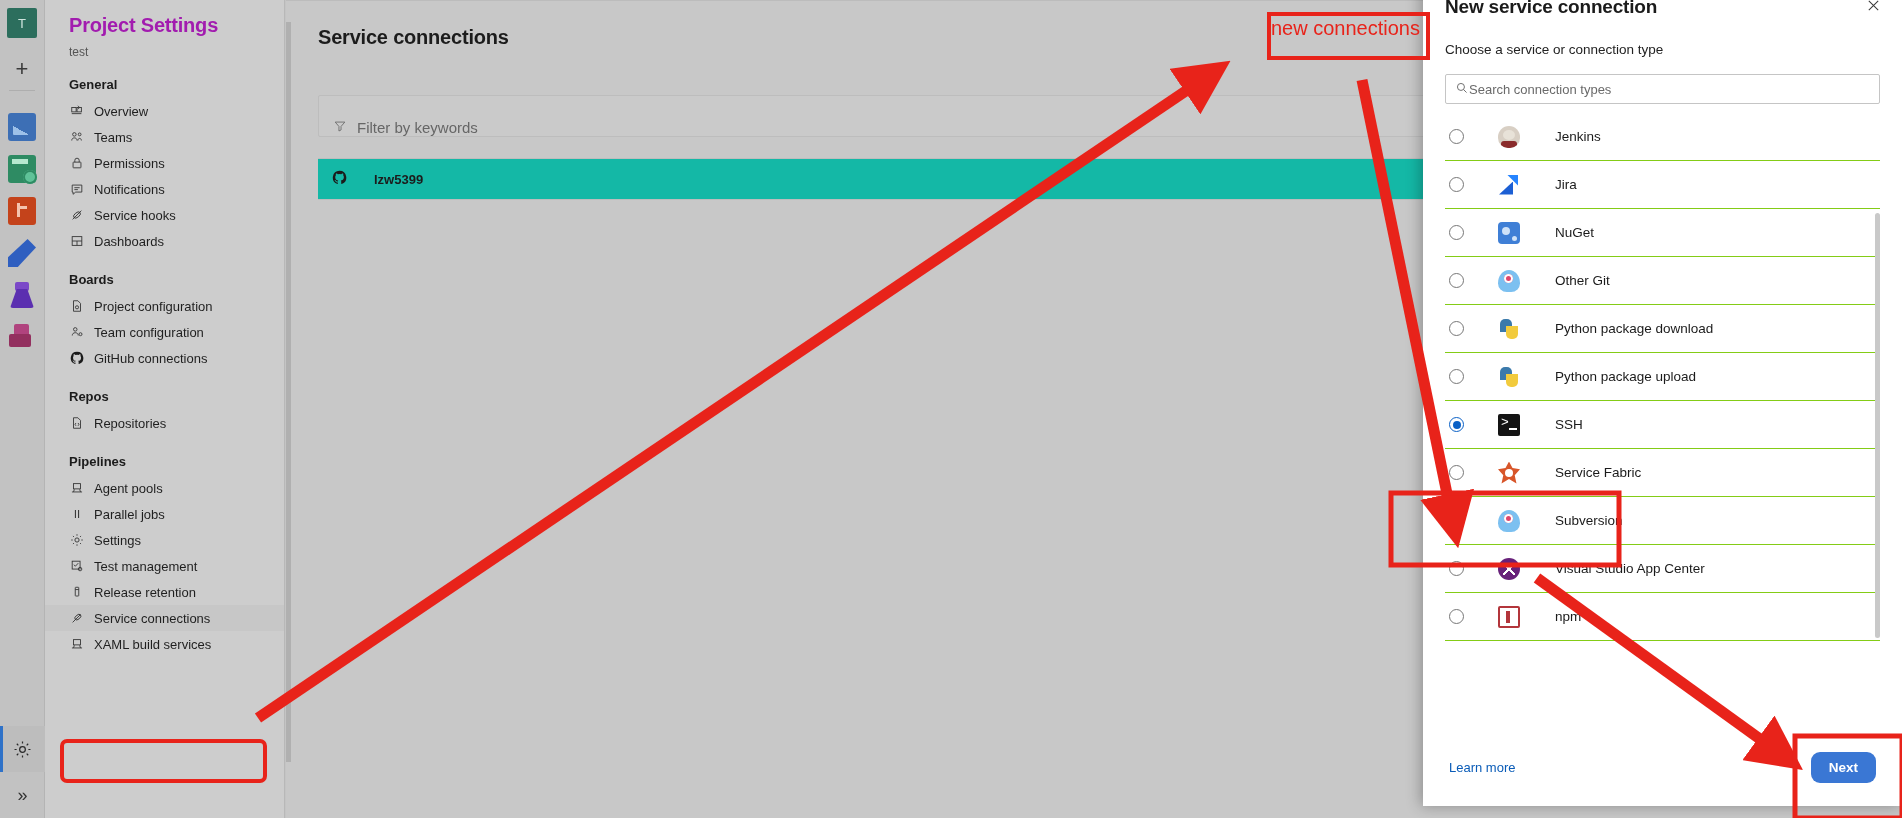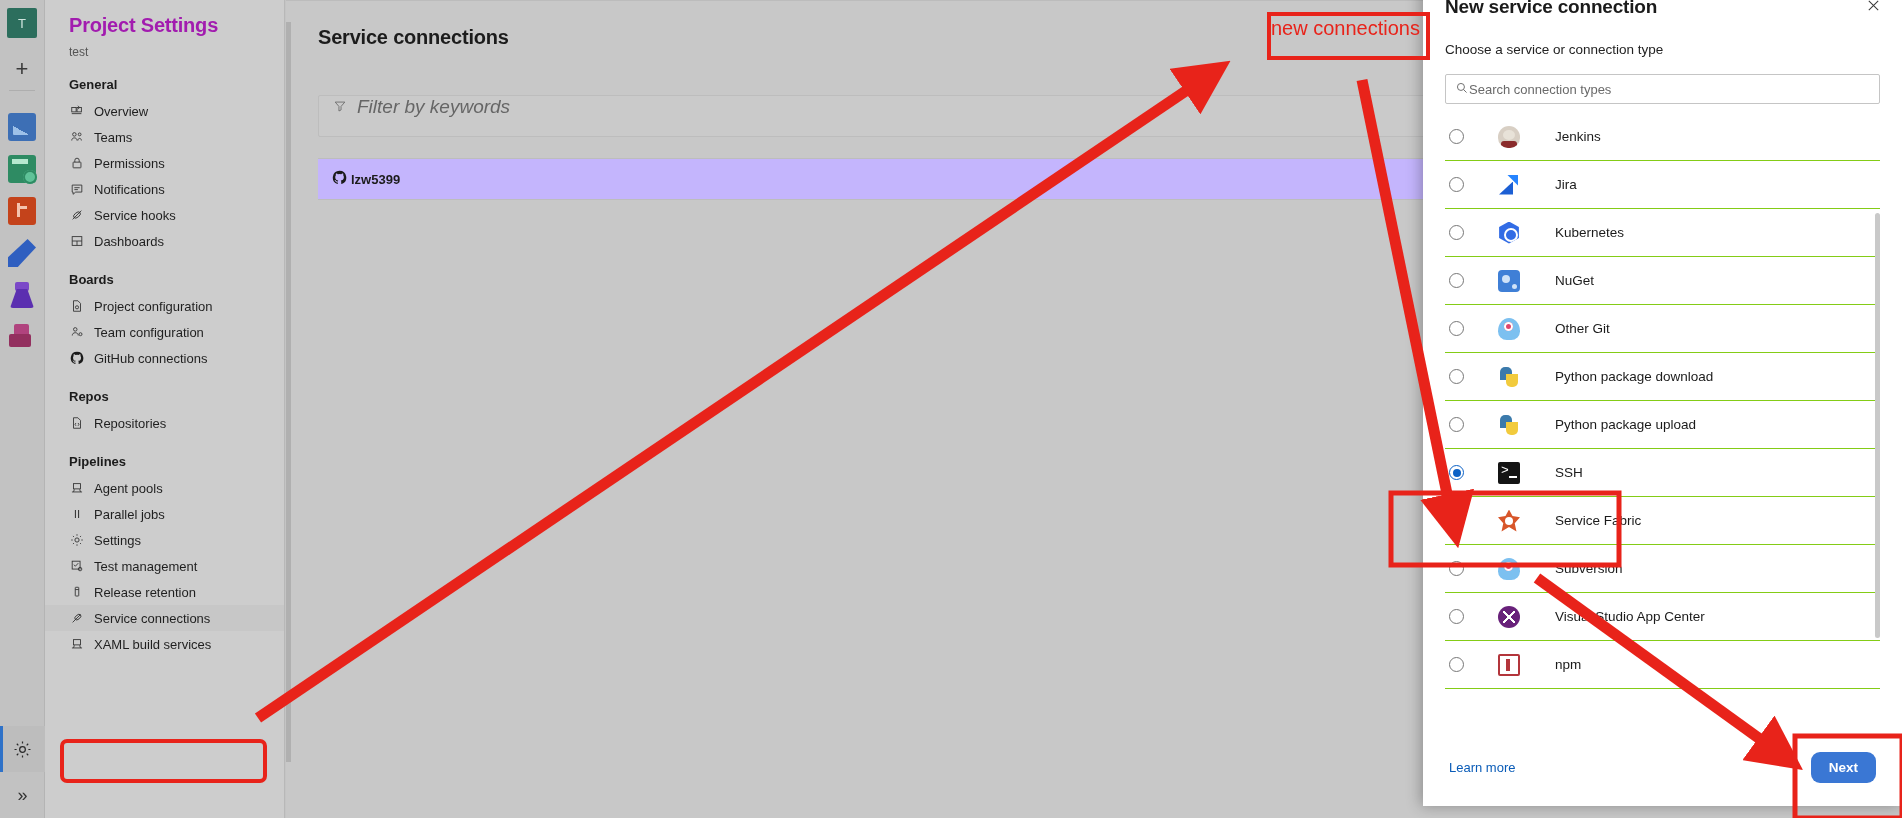--- a/index.html
+++ b/index.html
@@ -78,27 +78,27 @@
   .nav-item svg { display:block; }
   .nav-hl { position: relative; background: #c7c7c7; }
 
   
   .main { position: absolute; left: 286px; top: 0; right: 0; height: 818px; background:#c8c8c8; }
   .main-top-border{position:absolute;left:0;top:0;width:100%;height:1px;background:#bcbcbc;}
   .main-title { font-size: 20px; font-weight: bold; color: #1c1c1c; padding: 26px 0 0 32px; letter-spacing:-0.2px;}
   .filter-box {
     position: absolute; left: 32px; top: 95px; right: 24px; height: 42px;
     background: #cacaca; border: 1px solid #bdbdbd; border-radius: 2px;
-    display: flex; align-items: flex-start; gap: 10px; padding: 0 14px;
-    font-size: 19px; color: #666; font-style: italic;
+    display: flex; align-items: flex-end; gap: 10px; padding: 0 14px;
+    font-size: 15px; color: #666;
   }
   .conn-row {
     position: absolute; left: 32px; top: 158px; right: 24px; height: 42px;
-    background: #c4b5fd; border-top:1px solid #bdbdbd; border-bottom:1px solid #bdbdbd;
-    display: flex; align-items: center; gap: 4px; padding: 0 14px;
+    background: #14b8a6; border-top:1px solid #bdbdbd; border-bottom:1px solid #bdbdbd;
+    display: flex; align-items: center; gap: 27px; padding: 0 14px;
     font-size: 13px; font-weight: bold; color: #1c1c1c;
   }
   .main-scroll { position:absolute; left:0; top:22px; width:5px; height:740px; background:#b0b0b0; }
 
   
   .dialog {
     position: absolute; left: 1423px; top: -22px; width: 479px; height: 828px;
     background: #fff;
     box-shadow: -2px 0 14px rgba(0,0,0,0.30);
     display: flex; flex-direction: column;
@@ -438,25 +438,20 @@
         <span class="opt-ico i-jenkins"></span>
         <span class="opt-label">Jenkins</span>
       </div>
       <div class="opt">
         <span class="radio"></span>
         <span class="opt-ico i-jira"></span>
         <span class="opt-label">Jira</span>
       </div>
       <div class="opt">
         <span class="radio"></span>
-        <span class="opt-ico i-kube"></span>
-        <span class="opt-label">Kubernetes</span>
-      </div>
-      <div class="opt">
-        <span class="radio"></span>
         <span class="opt-ico i-nuget"></span>
         <span class="opt-label">NuGet</span>
       </div>
       <div class="opt">
         <span class="radio"></span>
         <span class="opt-ico i-git"></span>
         <span class="opt-label">Other Git</span>
       </div>
       <div class="opt">
         <span class="radio"></span>

